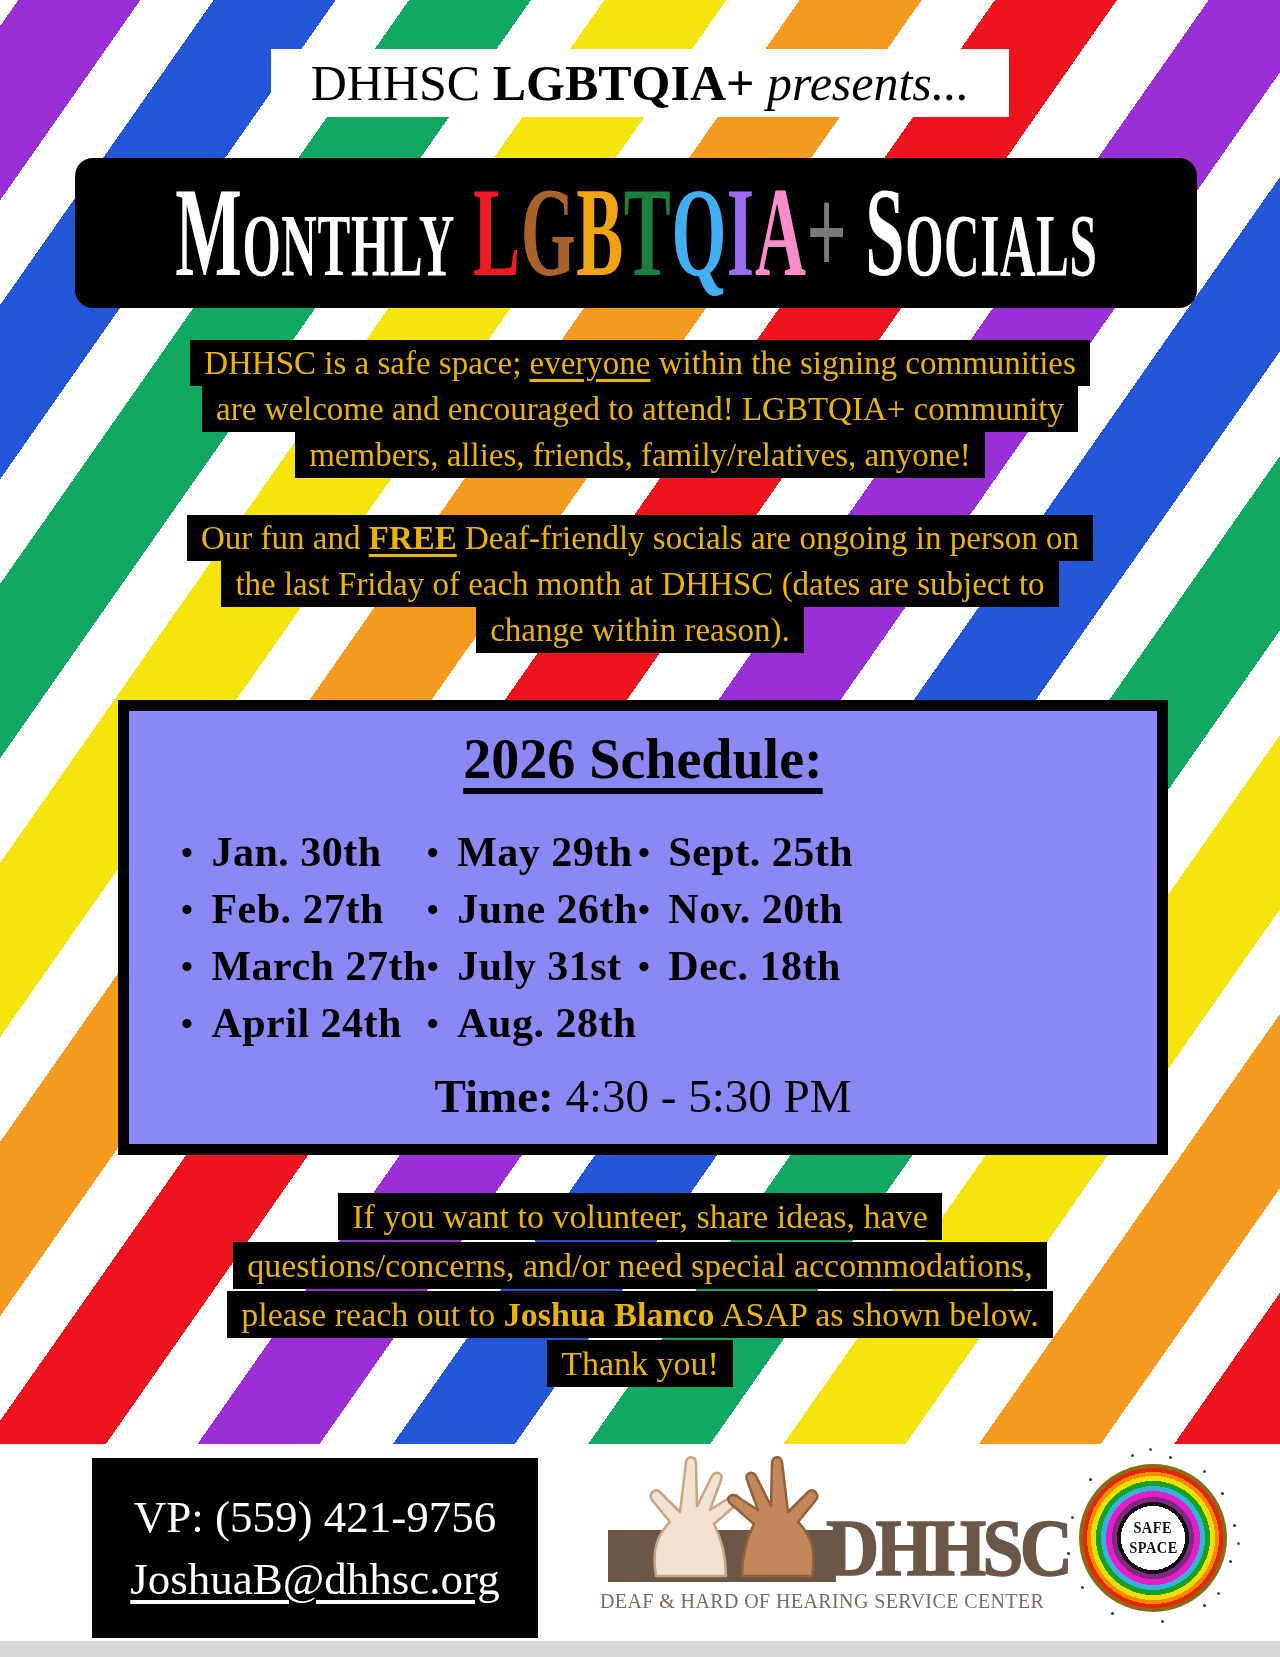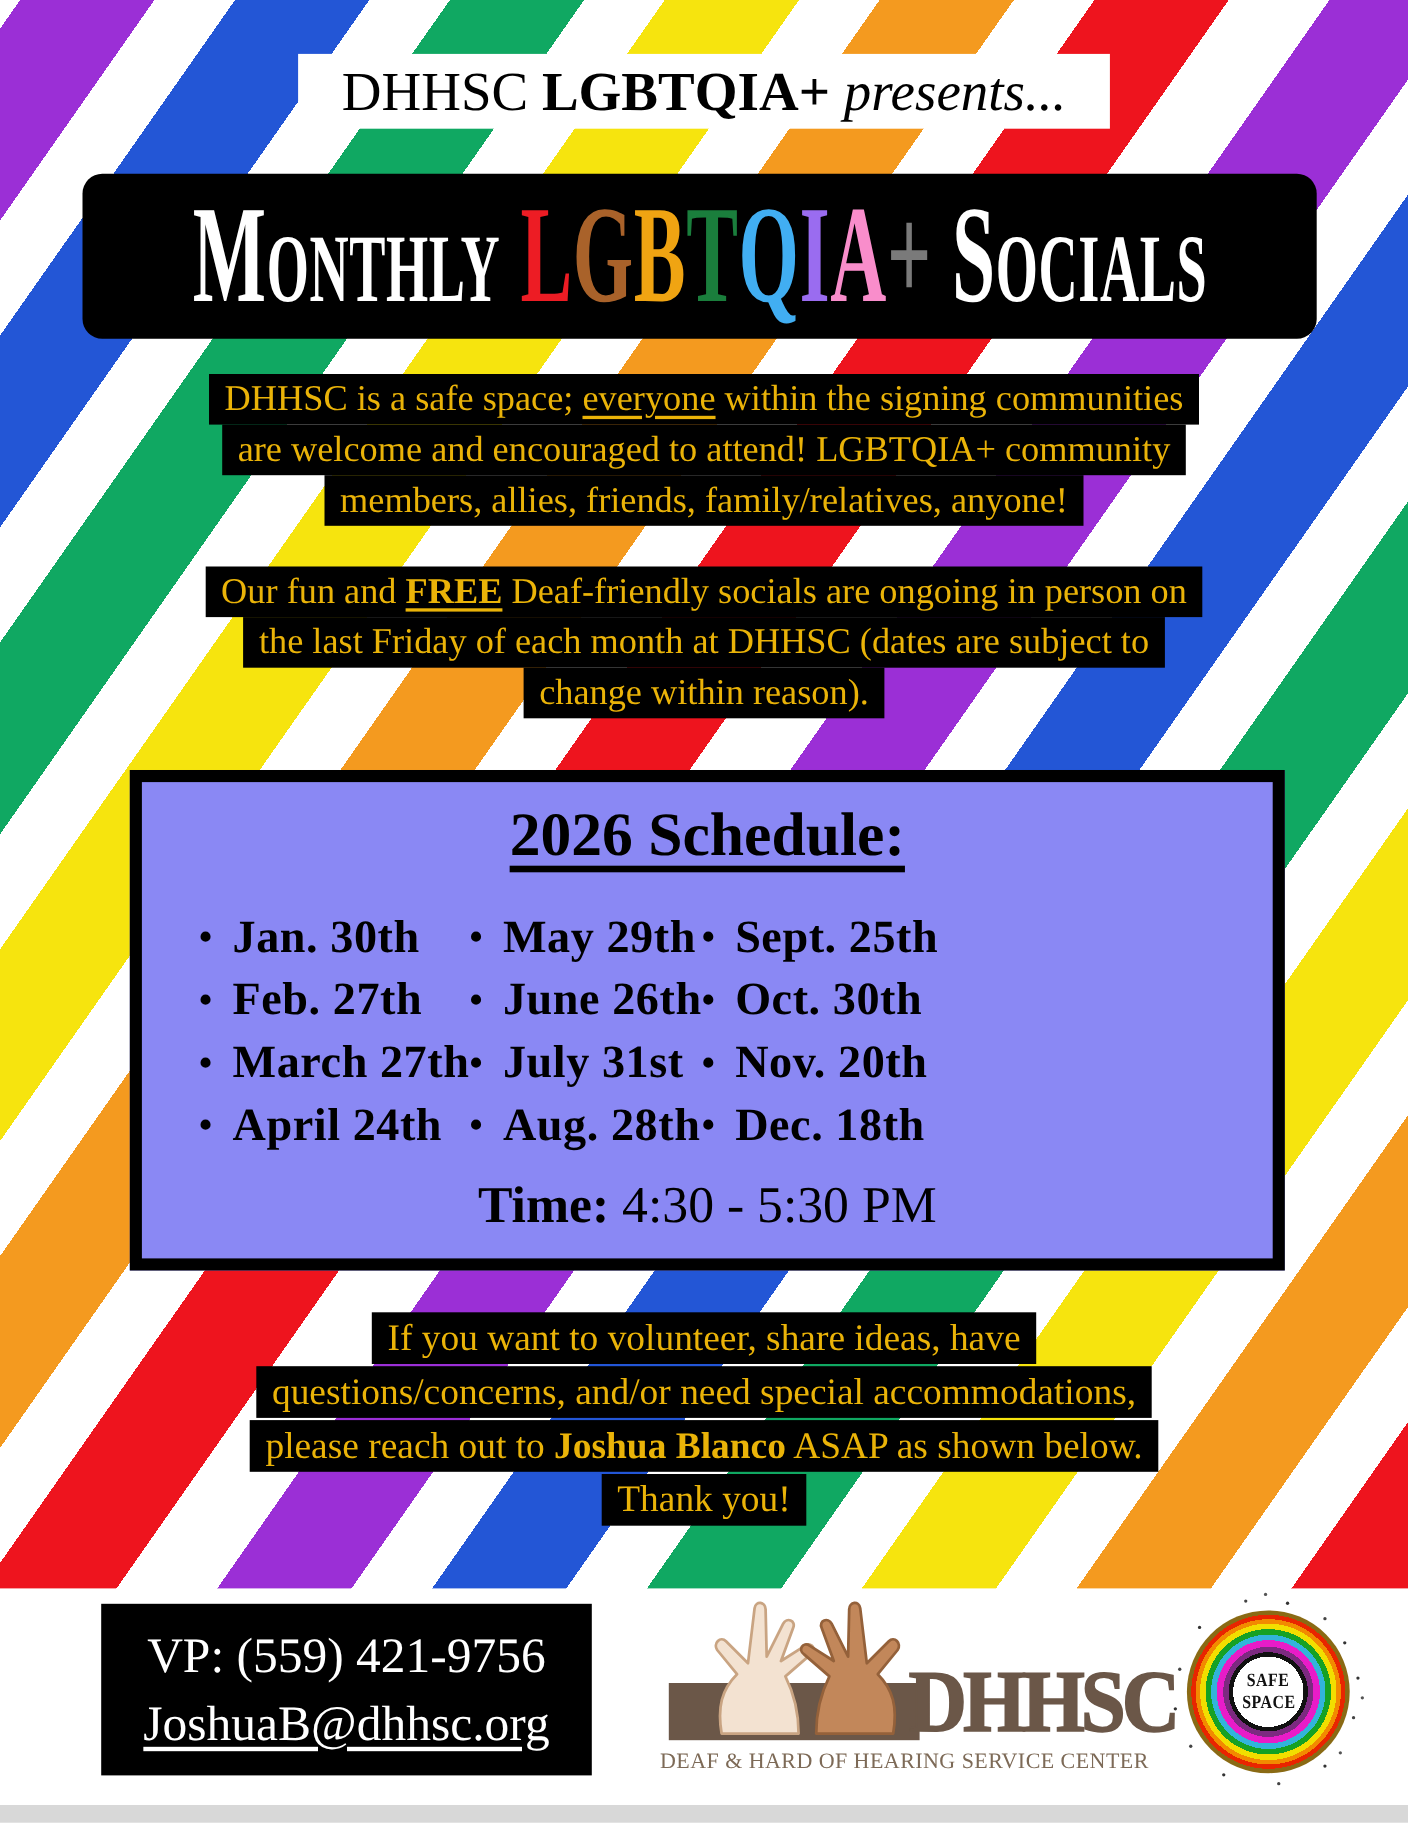--- a/index.html
+++ b/index.html
@@ -64,21 +64,21 @@
   }
   .schedule-cols{display:flex; justify-content:flex-start; padding:0 52px; margin-top:34px; text-align:left;}
   .schedule-cols ul{list-style:none; margin:0; padding:0;}
   .schedule-cols li{font-size:42px; font-weight:bold; line-height:54px; letter-spacing:0.5px;}
   .schedule-cols li::before{content:"•"; font-size:34px; margin-right:18px; position:relative; top:-2px;}
   .schedule-time{margin-top:16px; font-size:47px;}
   .schedule-time .lbl{font-weight:bold;}
 
   .vp-box{
     position:absolute; left:92px; top:1458px; width:446px; box-sizing:border-box;
-    background:#000000; color:#ffffff; text-align:center; padding:16px 10px;
+    background:#000000; color:#ffffff; text-align:center; padding:28px 10px;
     font-size:45px; line-height:62px;
   }
   .vp-email{color:#ffffff; text-decoration:underline; text-underline-offset:6px;}
 
   .logo{position:absolute; left:600px; top:1448px; width:424px; height:170px;}
   .logo-bar{position:absolute; left:8px; top:82px; width:228px; height:52px; background:#6b5748;}
   .logo-hands{position:absolute; left:22px; top:0px; z-index:2;}
   .logo-name{
     position:absolute; left:226px; top:60px; font-size:80px; font-weight:bold; color:#6b5748;
     letter-spacing:-4px; transform:scaleX(0.92); transform-origin:left; line-height:1;
@@ -135,21 +135,20 @@
           <li>April 24th</li>
         </ul>
       <ul>
           <li>May 29th</li>
           <li>June 26th</li>
           <li>July 31st</li>
           <li>Aug. 28th</li>
         </ul>
       <ul>
           <li>Sept. 25th</li>
-          <li>Oct. 30th</li>
           <li>Nov. 20th</li>
           <li>Dec. 18th</li>
         </ul>
     </div>
     <div class="schedule-time">
       <span class="lbl">Time:</span><span> 4:30 - 5:30 PM</span>
     </div>
   </div>
 
   <div class="para p3"><span class="hl"><span>If you want to volunteer, share ideas, have</span></span><br><span class="hl"><span>questions/concerns, and/or need special accommodations,</span></span><br><span class="hl"><span>please reach out to </span><span class="b">Joshua Blanco</span><span> ASAP as shown below.</span></span><br><span class="hl"><span>Thank you!</span></span></div>

